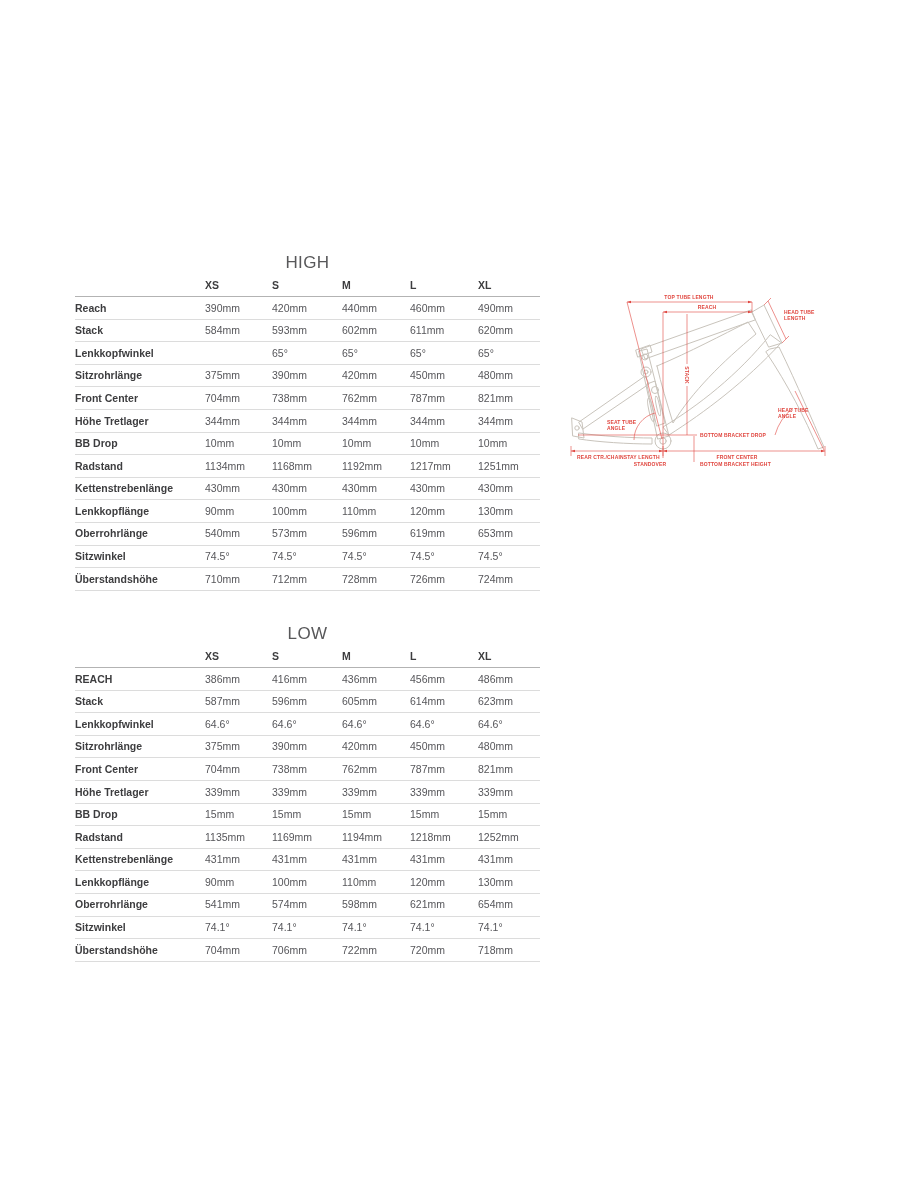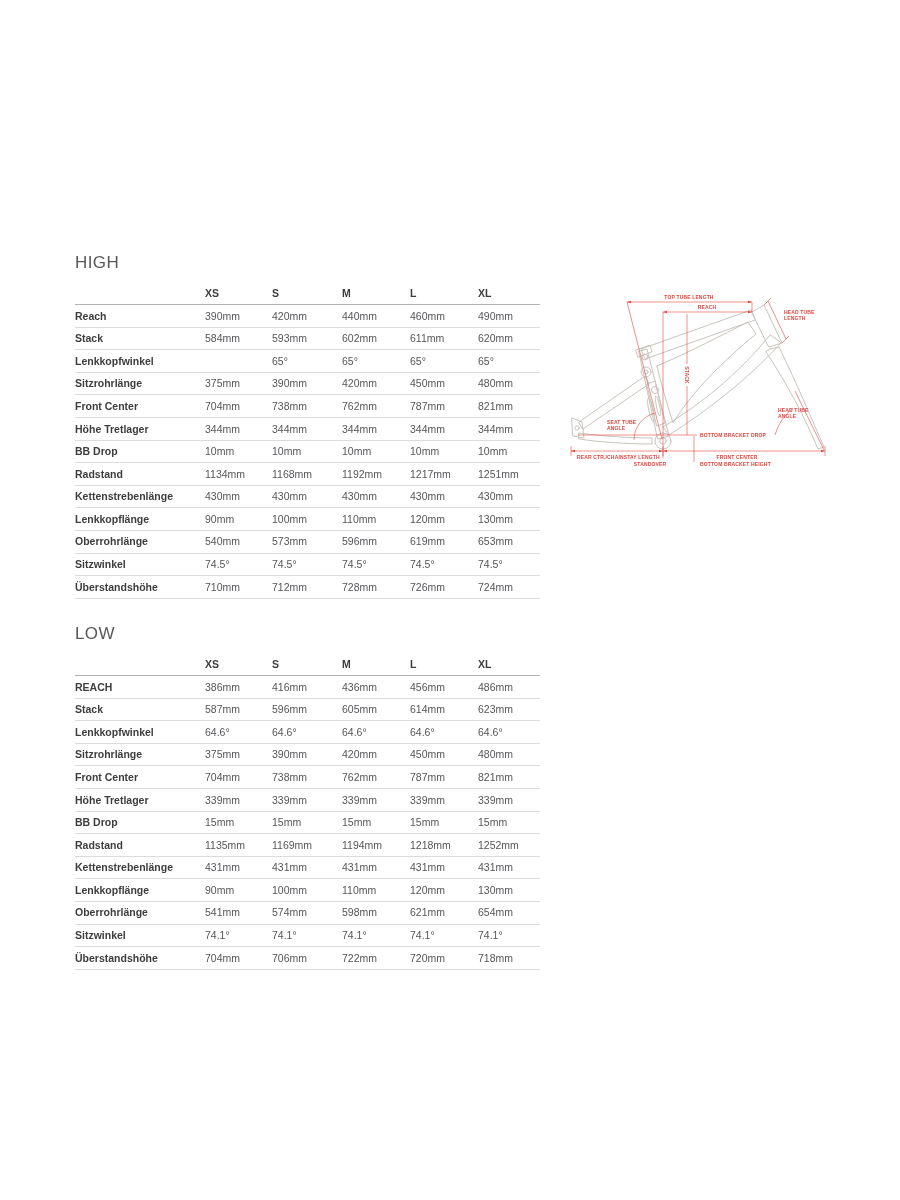--- a/index.html
+++ b/index.html
@@ -6,23 +6,23 @@
   body{
     width:900px;height:1200px;position:relative;overflow:hidden;
     font-family:"Liberation Sans",sans-serif;
     -webkit-font-smoothing:antialiased;
   }
   .geo-section{position:absolute;left:75px;width:465px;}
   .geo-section.high{top:253px;}
   .geo-section.low{top:624px;}
   .sec-title{
     margin:0;font-size:17px;font-weight:400;color:#58585a;
-    letter-spacing:.4px;line-height:20px;
-  }
-  .geo-table{margin-top:9px;width:465px;}
+    letter-spacing:.4px;line-height:20px;text-align:center;
+  }
+  .geo-table{margin-top:1px;width:465px;}
   .trow{
     display:grid;
     grid-template-columns:130px 67px 70px 68px 68px 62px;
     height:21.6px;align-items:center;
     border-bottom:1px solid #dcdcdc;
   }
   .trow.thead{height:22px;border-bottom:1px solid #b3b3b3;}
   .tcell{
     font-size:10.5px;color:#56565a;line-height:1;
     white-space:nowrap;overflow:visible;

